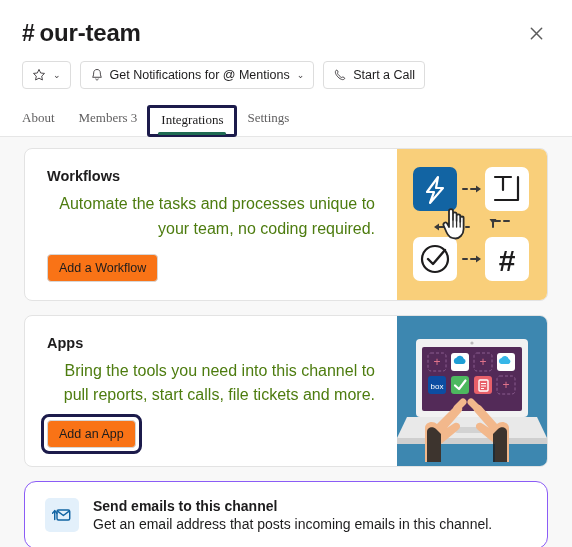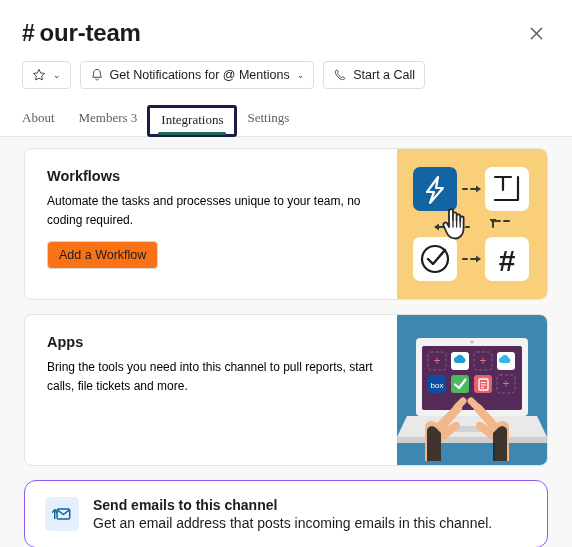--- a/index.html
+++ b/index.html
@@ -137,25 +137,26 @@
     flex: 1;
     padding: 19px 22px 18px 22px;
   }
   .card-title {
     font-size: 14.5px;
     font-weight: 700;
     color: #1d1c1d;
     margin-bottom: 8px;
   }
   .card-desc {
-    font-size: 12px;
+    font-size: 16px;
     line-height: 1.55;
-    color: #000000;
+    color: #4d7c0f;
     max-width: 330px;
     margin-bottom: 12px;
+    text-align: right;
   }
   .card-btn-wrap { display: inline-block; position: relative; }
   .card-btn {
     display: inline-flex;
     align-items: center;
     height: 28px;
     padding: 0 11px;
     background: #f97316;
     border: 1px solid #d6d6d6;
     border-radius: 4px;
@@ -307,20 +308,23 @@
             <path d="M12 20 L12 26 M15.6 21 L15.6 26 M19.2 22 L19.2 26" stroke="#2a2a2a" stroke-width="1.3" stroke-linecap="round"></path>
           </g>
         </svg>
       </div>
     </div>
 
     <div class="card">
       <div class="card-text">
         <div class="card-title">Apps</div>
         <div class="card-desc">Bring the tools you need into this channel to pull reports, start calls, file tickets and more.</div>
+        <span class="card-btn-wrap highlighted">
+          <button class="card-btn">Add an App</button>
+        </span>
       </div>
 
       <div class="illus illus-apps" style="background: rgb(61, 135, 176);">
         <svg width="150" height="146" viewBox="0 0 150 146">
 
           <rect x="19" y="23" width="112" height="78" rx="4" fill="#f2f2f2"></rect>
           <rect x="25" y="31" width="100" height="64" rx="2" fill="#532a58"></rect>
           <circle cx="75" cy="27" r="1.6" fill="#b9b9b9"></circle>
 
           <path d="M10 101 L140 101 L150 122 L0 122 Z" fill="#e9e9e9"></path>

